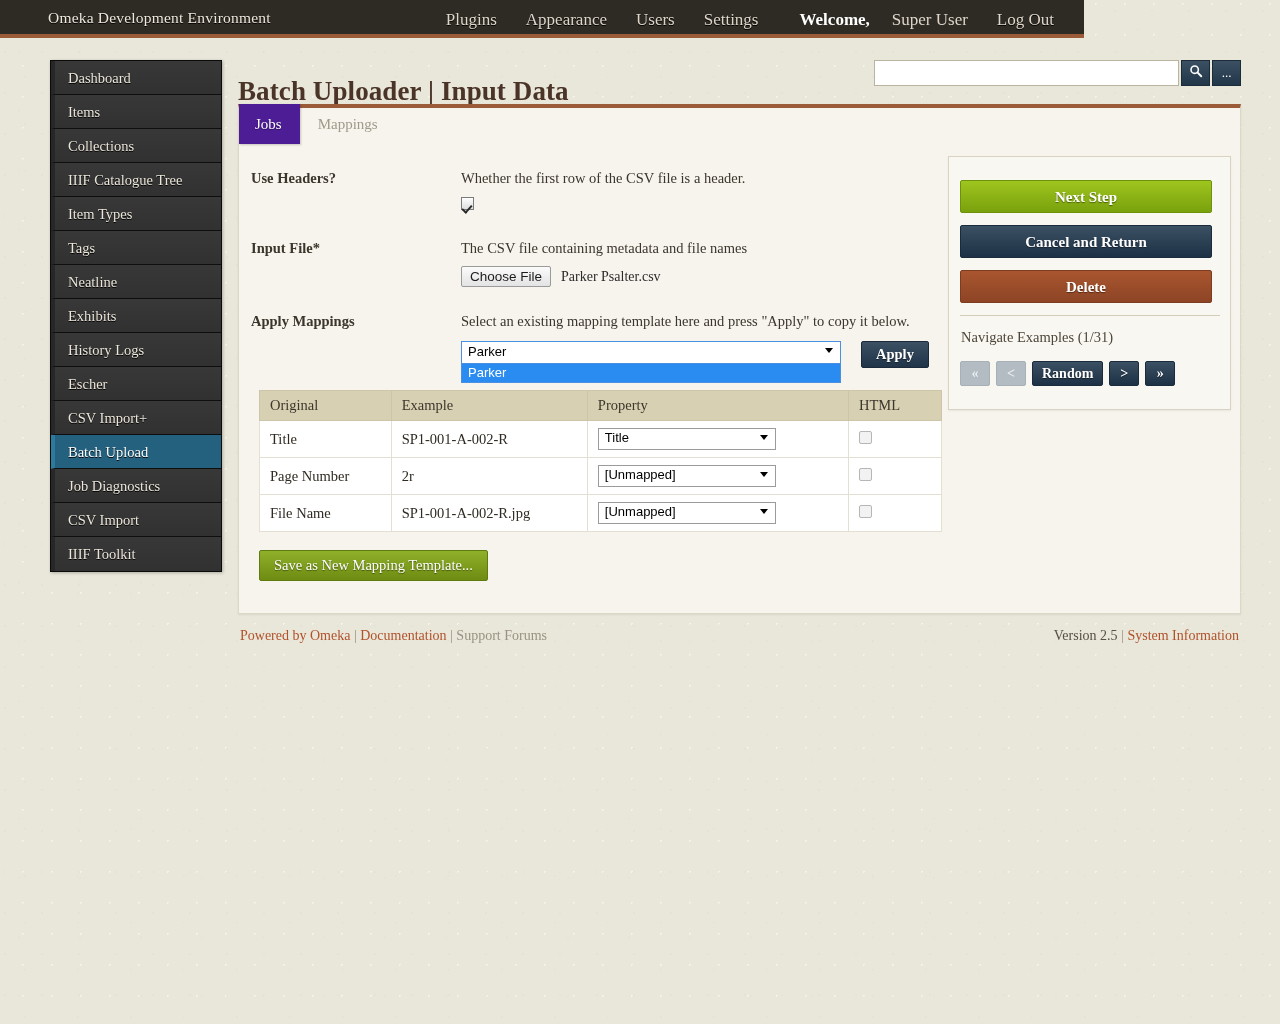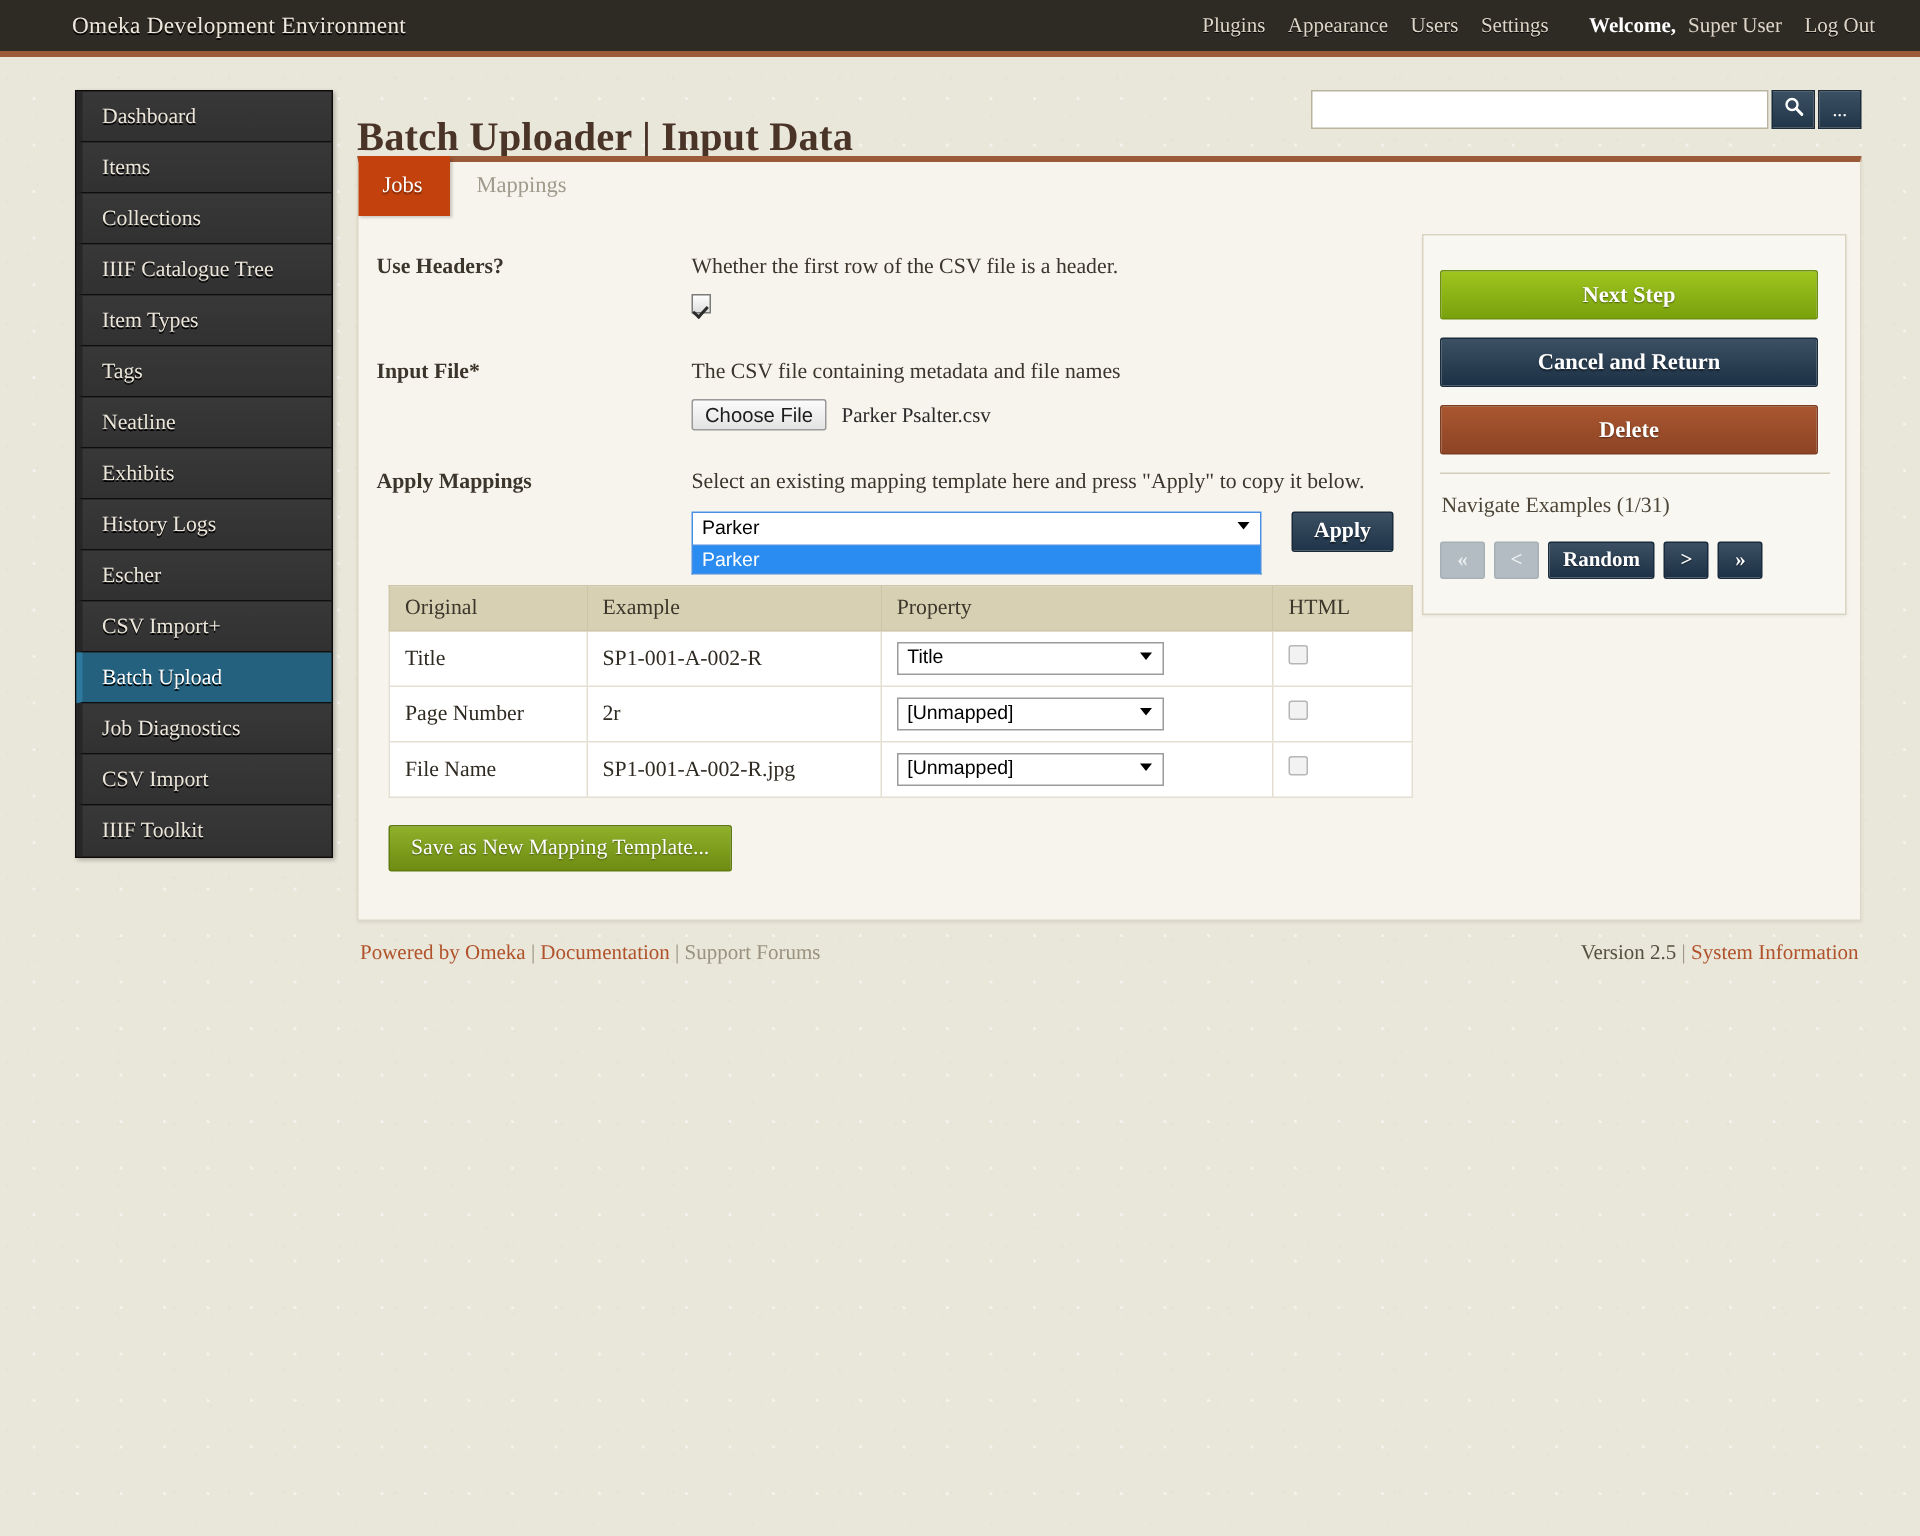--- a/index.html
+++ b/index.html
@@ -16,35 +16,35 @@
     background-image:
       radial-gradient(circle at 13% 27%, rgba(0,0,0,0.015) 0 1px, transparent 1px),
       radial-gradient(circle at 47% 63%, rgba(0,0,0,0.014) 0 1px, transparent 1px),
       radial-gradient(circle at 78% 12%, rgba(255,255,255,0.5) 0 1px, transparent 1px),
       radial-gradient(circle at 31% 88%, rgba(0,0,0,0.012) 0 1px, transparent 1px);
     background-size: 37px 41px, 53px 47px, 29px 31px, 61px 59px;
   }
 
   
   #topbar {
-    position: absolute; left: 0; top: 0; width: 1280px; height: 38px;
+    position: absolute; left: 0; top: 0; width: 1084px; height: 38px;
     background: #2e2a24;
     border-bottom: 4px solid #9b5a38;
     box-sizing: border-box;
   }
   #topbar .site-title {
     position: absolute; left: 48px; top: 9px;
     color: #eee8dd; font-size: 15.5px; letter-spacing: .2px;
     font-family: "Liberation Serif", serif;
     text-shadow: 0 1px 0 #000;
   }
   #topbar .nav {
     position: absolute; right: 30px; top: 10px;
-    display: flex; align-items: baseline; gap: 15px;
-    color: #ddd5c8; font-size: 14px;
+    display: flex; align-items: baseline; gap: 29px;
+    color: #ddd5c8; font-size: 17px;
   }
   #topbar .nav a { color: #ded6c9; text-decoration: none; text-shadow: 0 1px 0 #000; }
   #topbar .nav .welcome { color: #ffffff; font-weight: bold; margin-left: 12px; }
   #topbar .nav .username { color: #ded6c9; margin-left: -7px; }
 
   
   #sidebar {
     position: absolute; left: 50px; top: 60px; width: 170px;
     background: #15130f;
     border: 1px solid #0d0b09;
@@ -124,21 +124,21 @@
   .tab {
     display: flex; align-items: center;
     padding: 0 18px;
     font-size: 15px;
     color: #a09a8c;
     font-family: "Liberation Serif", serif;
     text-decoration: none;
     cursor: pointer;
   }
   .tab.active {
-    background: #c2410c;
+    background: #4c1d95;
     color: #fff;
     text-shadow: 0 1px 1px rgba(0,0,0,.4);
     box-shadow: 1px 1px 2px rgba(0,0,0,0.2);
     padding-left: 16px;
   }
 
   
   .form-row { position: absolute; left: 12px; width: 690px; }
   .form-label {
     position: absolute; left: 0; top: 0;

